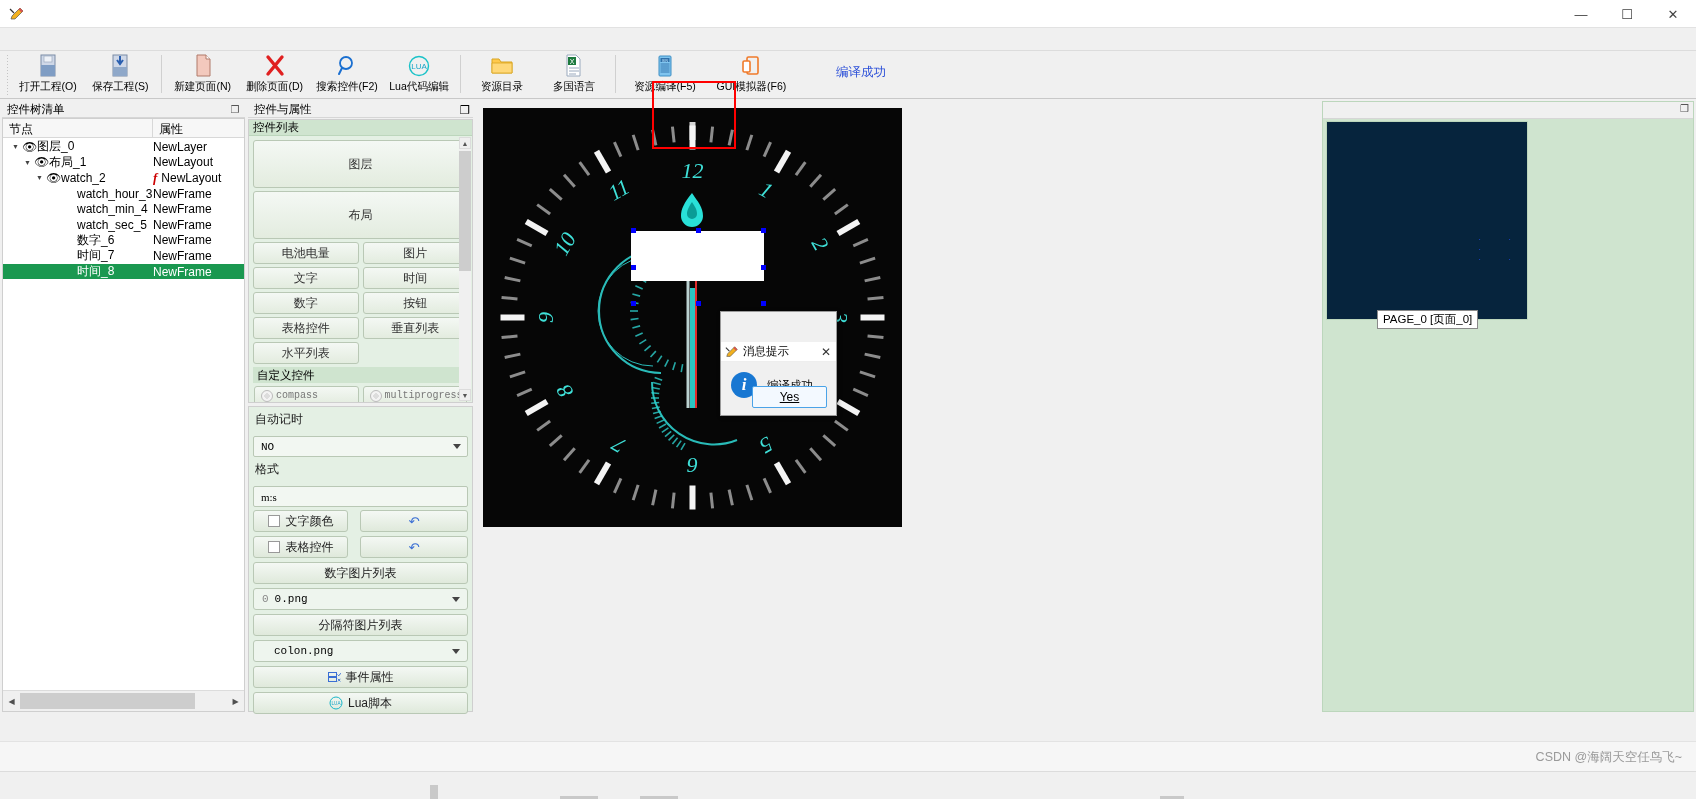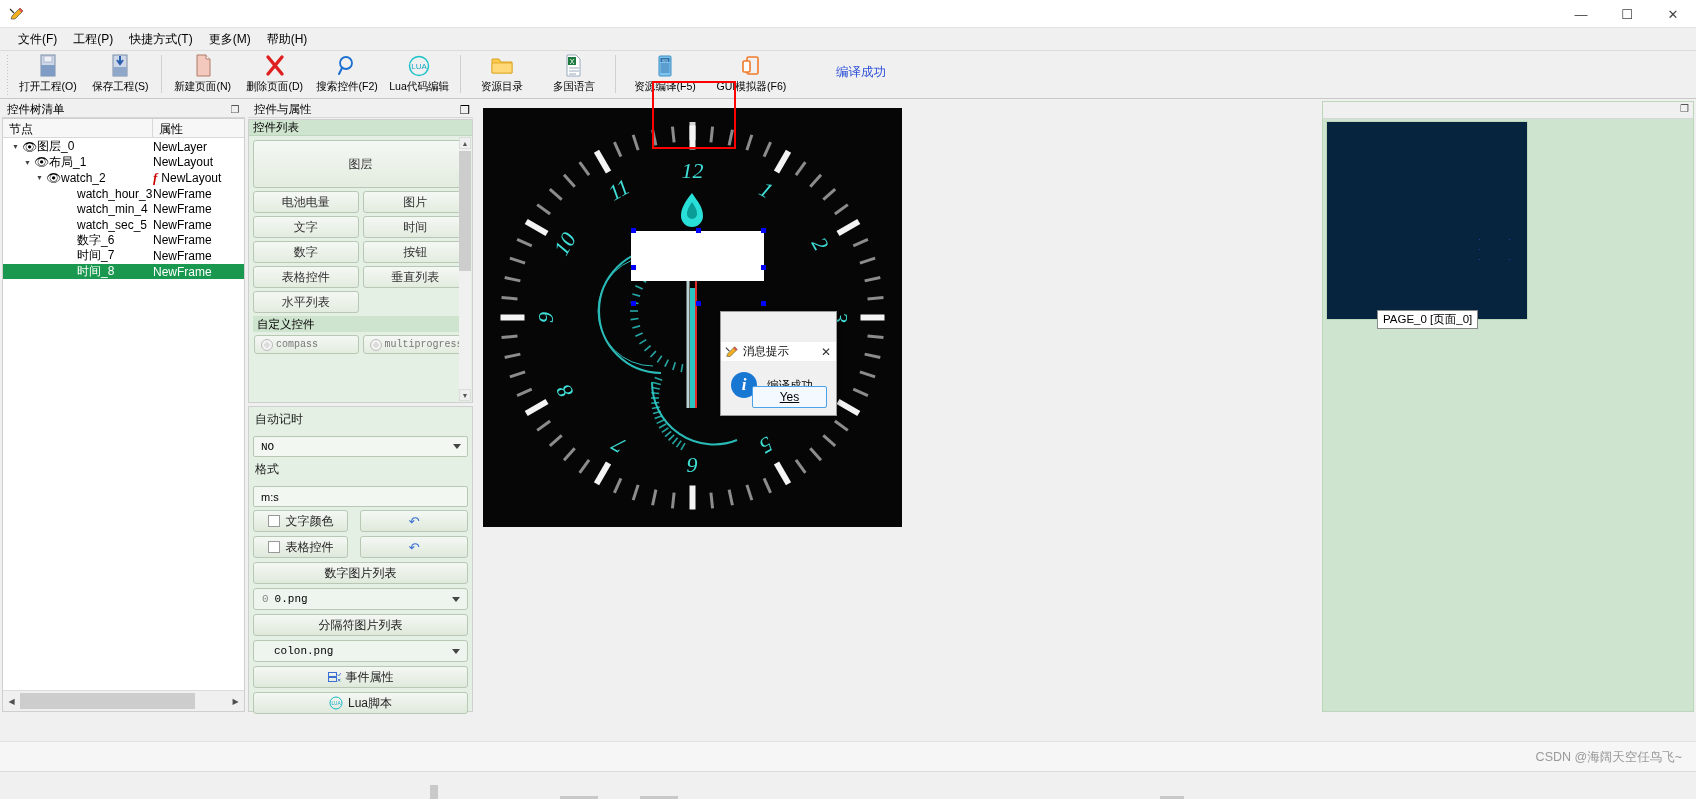--- a/index.html
+++ b/index.html
@@ -163,21 +163,21 @@
     height:21px; background:#f2f7f2; border:1px solid #b9c8b5; border-radius:2px;
     display:flex; align-items:center; padding-left:7px;
     font-family:"Liberation Mono","DejaVu Sans Mono",monospace; font-size:11px;
     position:relative; margin:0 2px 2px 2px;
   }
   .prop-combo .caret{ position:absolute; right:6px; top:7px; width:0;height:0;
     border-left:4px solid transparent;border-right:4px solid transparent;border-top:5px solid #444;}
   .prop-input{
     height:21px; background:#f2f7f2; border:1px solid #b9c8b5; border-radius:2px;
     display:flex; align-items:center; padding-left:7px;
-    font-family:Liberation Sans, sans-serif; font-size:11px;
+    font-family:Liberation Serif, serif; font-size:11px;
     margin:0 2px 3px 2px;
   }
   .pbtn{
     height:22px; background:linear-gradient(to bottom,#f4f8f4,#dfe9db);
     border:1px solid #b9c8b5; border-radius:3px;
     display:flex; align-items:center; justify-content:center; font-size:12px; color:#222;
   }
   .prow{ display:flex; gap:12px; margin:0 2px 4px 2px;}
   .prow .c1{ width:95px; }
   .prow .c2{ flex:1; }
@@ -283,27 +283,20 @@
         <path d="M1 3 L5 7" stroke="#333" stroke-width="1.2" fill="none"></path>
       </svg>
     </div>
     <div class="winbtns">
       <div class="winbtn">—</div>
       <div class="winbtn">☐</div>
       <div class="winbtn close">✕</div>
     </div>
   </div>
 
-  <div class="menubar">
-    <div class="menuitem">文件(F)</div>
-    <div class="menuitem">工程(P)</div>
-    <div class="menuitem">快捷方式(T)</div>
-    <div class="menuitem">更多(M)</div>
-    <div class="menuitem">帮助(H)</div>
-  </div>
 
   <div class="toolbar">
     <div class="grip"></div>
 
     <div class="tbtn">
       <div class="tico">
         <svg width="22" height="24" viewBox="0 0 22 24">
           <rect x="4" y="1" width="14" height="21" fill="#cfd8e8" stroke="#7b8ba5" stroke-width="1"></rect>
           <rect x="4" y="11" width="14" height="11" fill="#7f9dc4"></rect>
           <rect x="7" y="2" width="8" height="6" fill="#eef2f8" stroke="#9aa9bd" stroke-width=".7"></rect>
@@ -538,20 +531,23 @@
     <div class="mid-title">
       <span>控件与属性</span>
       <span class="pt-btn" style="position:absolute;right:3px;top:2px;">❐</span>
     </div>
 
     <div class="widget-box">
       <div class="sec-head">控件列表</div>
       <div class="widget-scroll">
         <div class="wrow">
             <div class="wbtn big">图层</div>
+          </div>
+        <div class="wrow">
+            <div class="wbtn big">布局</div>
           </div>
         <div class="wrow">
           <div class="wbtn">电池电量</div>
           <div class="wbtn">图片</div>
         </div>
         <div class="wrow">
           <div class="wbtn">文字</div>
           <div class="wbtn">时间</div>
         </div>
         <div class="wrow">

